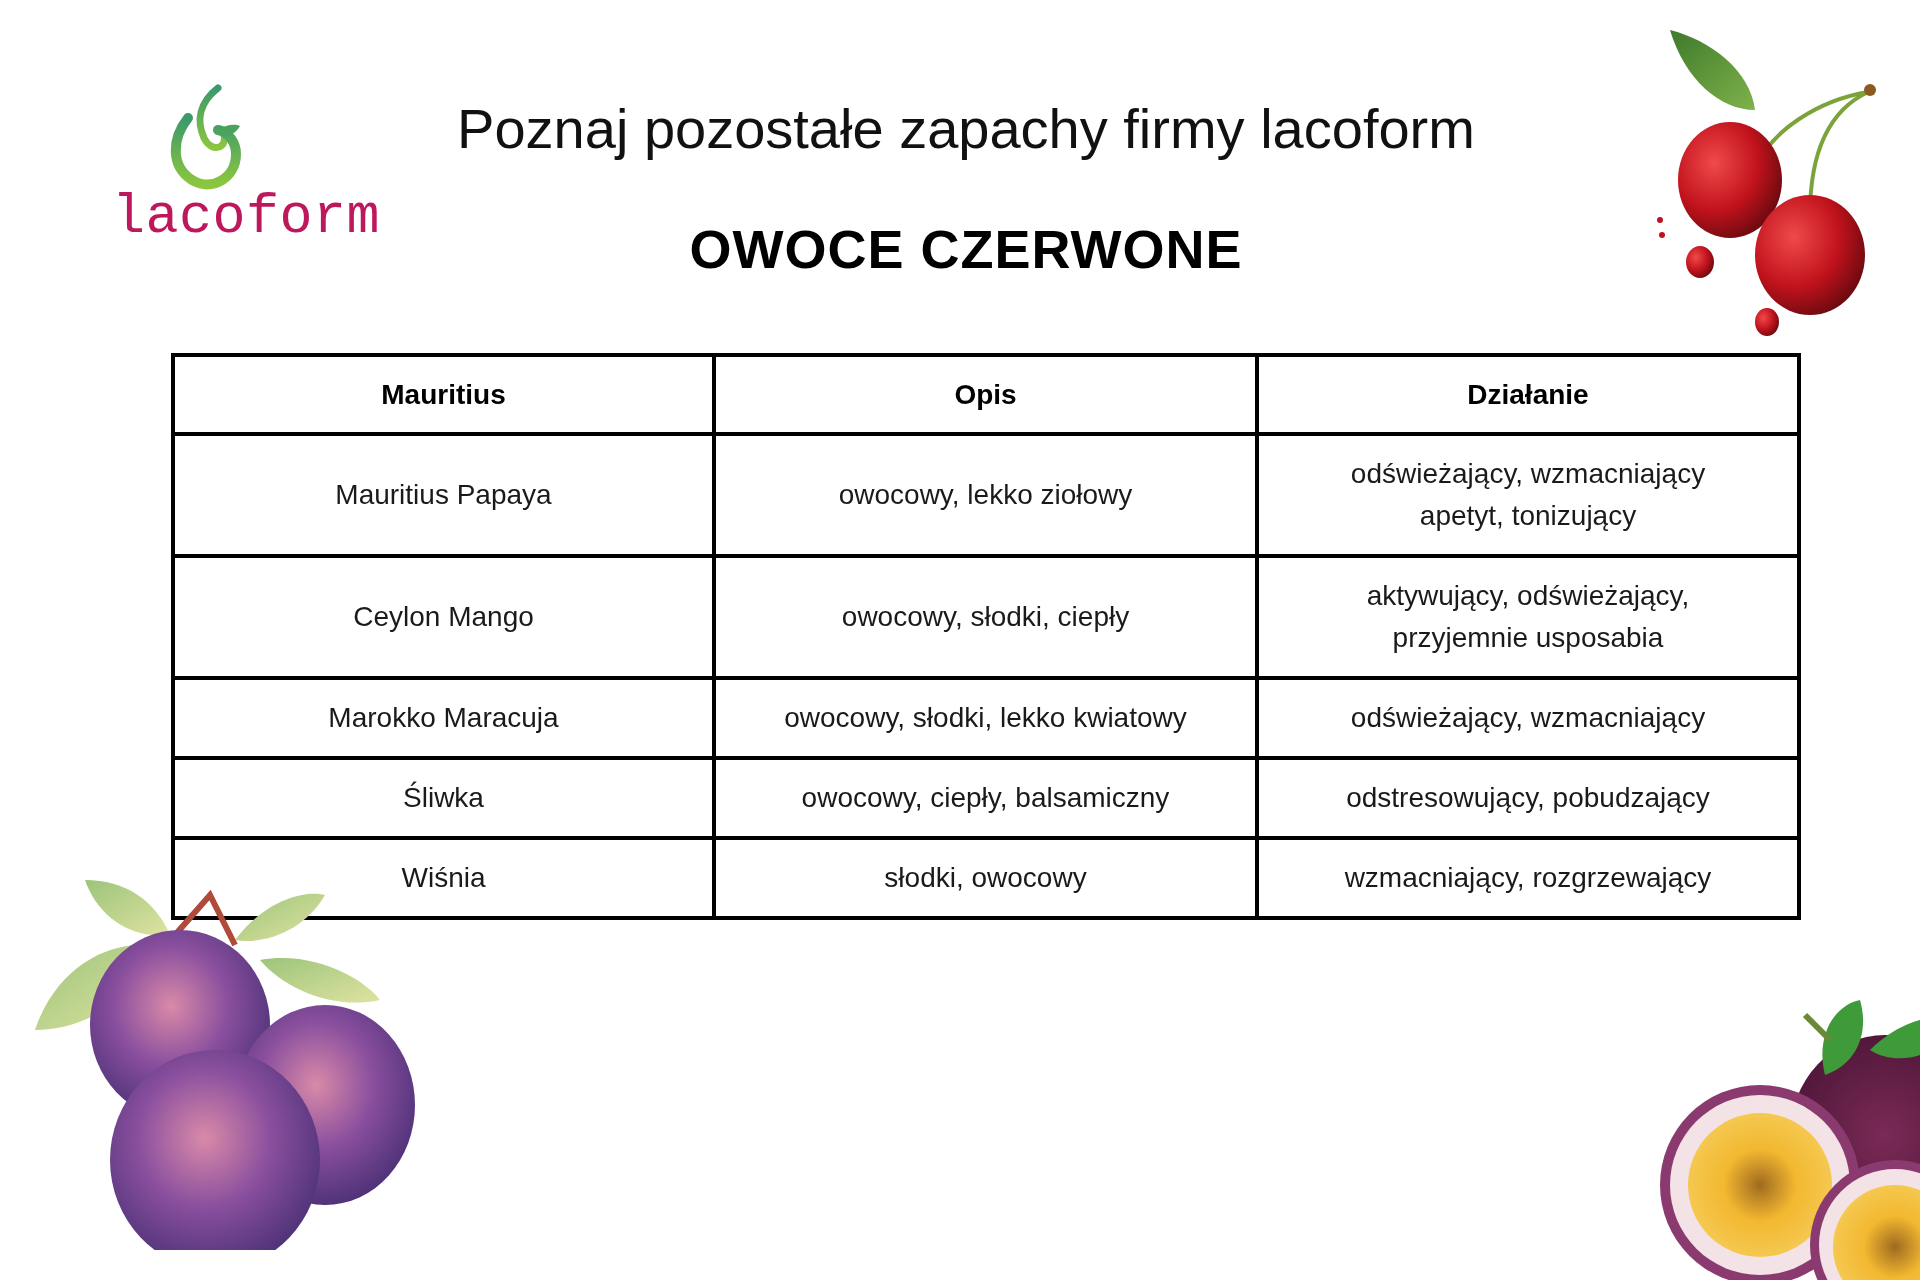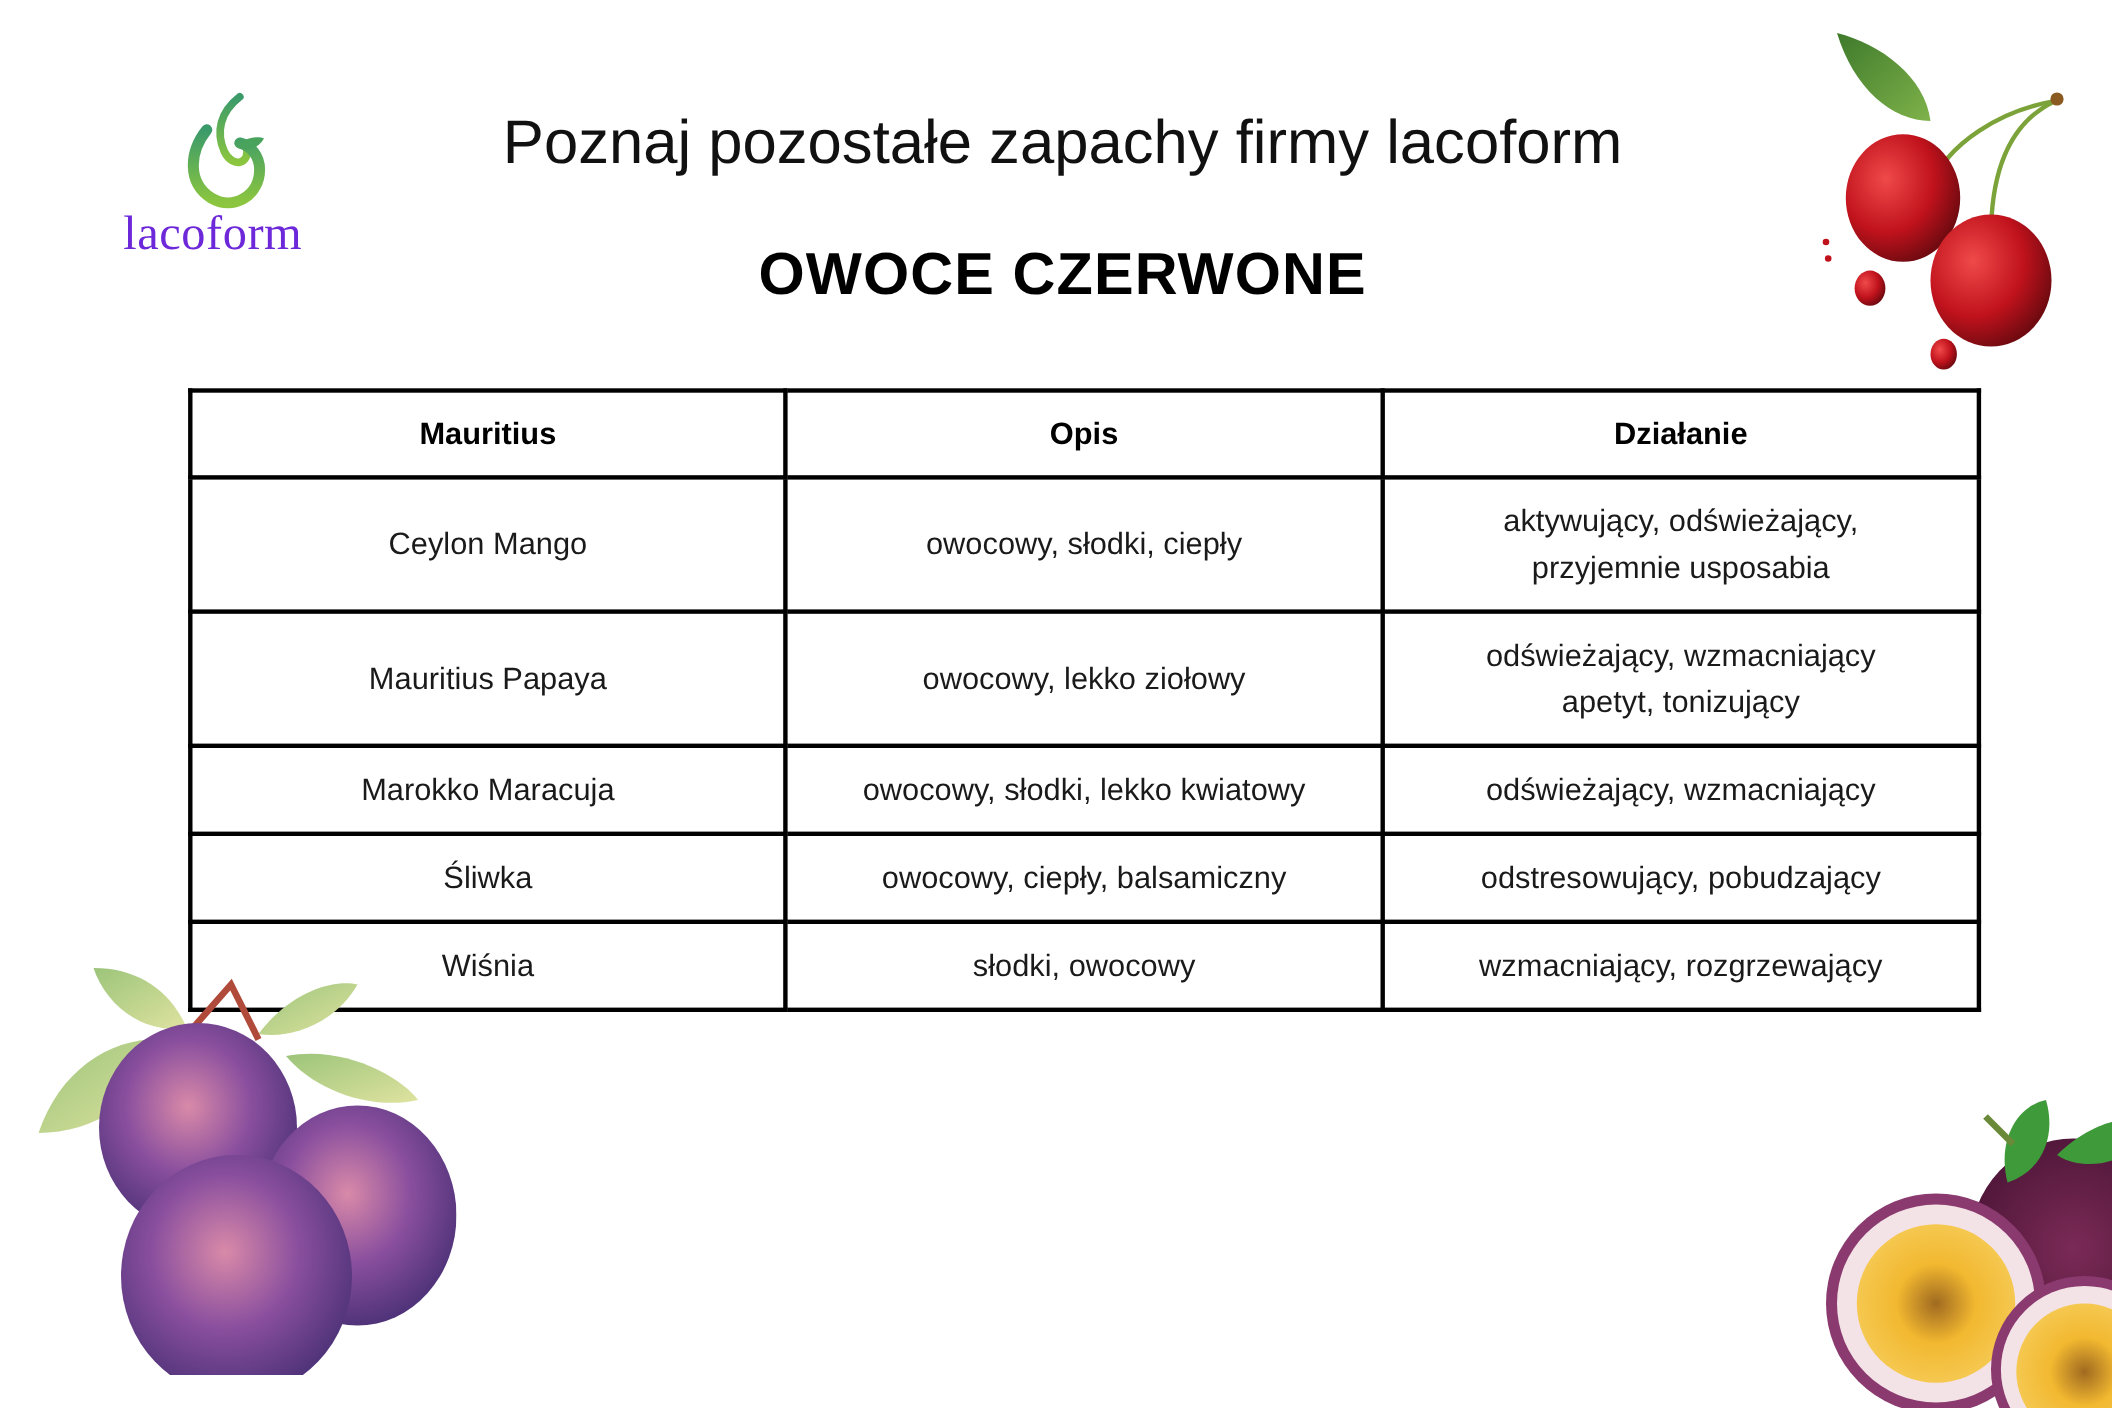--- a/index.html
+++ b/index.html
@@ -1,20 +1,20 @@
 <!DOCTYPE html>
 <html><head>
 <meta charset="utf-8">
 <style>
   html, body { margin:0; padding:0; }
   body { width:1920px; height:1280px; background:#ffffff; position:relative; overflow:hidden;
          font-family:"Liberation Sans", "DejaVu Sans", sans-serif; color:#111; }
   .abs { position:absolute; }
   #logo { left:100px; top:80px; width:220px; height:165px; }
-  #logo-word { position:absolute; left:12px; top:106px; font-size:44px; color:#6d28d9; font-family:Liberation Serif, serif; font-weight:300; letter-spacing:0.5px; }
+  #logo-word { position:absolute; left:12px; top:106px; font-size:55px; color:#be185d; font-family:Liberation Mono, monospace; font-weight:300; letter-spacing:0.5px; }
   #title { left:0; width:1920px; top:96px; text-align:center; font-size:56px; font-weight:400; color:#111; }
   #title span { display:inline-block; transform:translateX(6px); }
   #subtitle { left:0; width:1932px; top:218px; text-align:center; font-size:54px; font-weight:700; letter-spacing:1px; color:#000; }
   #table { position:absolute; left:171px; top:353px; width:1590px; border-collapse:collapse; table-layout:fixed; }
   #table td, #table th { border:4px solid #000; text-align:center; vertical-align:middle; font-size:28px; padding:0 6px; line-height:42px; color:#1a1a1a; font-weight:400; }
   #table th { font-weight:700; color:#000; font-size:28px; height:75px; }
   .col1 { width:525px; } .col2 { width:527px; } .col3 { width:526px; }
   .r-tall td { height:118px; }
   .r-short td { height:76px; }
   .deco { position:absolute; }
@@ -43,33 +43,33 @@
 <table id="table">
   <thead>
     <tr>
       <th class="col1">Mauritius</th>
       <th class="col2">Opis</th>
       <th class="col3">Działanie</th>
     </tr>
   </thead>
   <tbody>
     <tr class="r-tall">
+      <td>Mauritius Papaya</td>
+      <td>owocowy, lekko ziołowy</td>
+      <td>
+          <div>odświeżający, wzmacniający</div>
+          <div>apetyt, tonizujący</div>
+        </td>
+    </tr>
+    <tr class="r-tall">
       <td>Ceylon Mango</td>
       <td>owocowy, słodki, ciepły</td>
       <td>
           <div>aktywujący, odświeżający,</div>
           <div>przyjemnie usposabia</div>
-        </td>
-    </tr>
-    <tr class="r-tall">
-      <td>Mauritius Papaya</td>
-      <td>owocowy, lekko ziołowy</td>
-      <td>
-          <div>odświeżający, wzmacniający</div>
-          <div>apetyt, tonizujący</div>
         </td>
     </tr>
     <tr class="r-short">
       <td>Marokko Maracuja</td>
       <td>owocowy, słodki, lekko kwiatowy</td>
       <td>odświeżający, wzmacniający</td>
     </tr>
     <tr class="r-short">
       <td>Śliwka</td>
       <td>owocowy, ciepły, balsamiczny</td>

